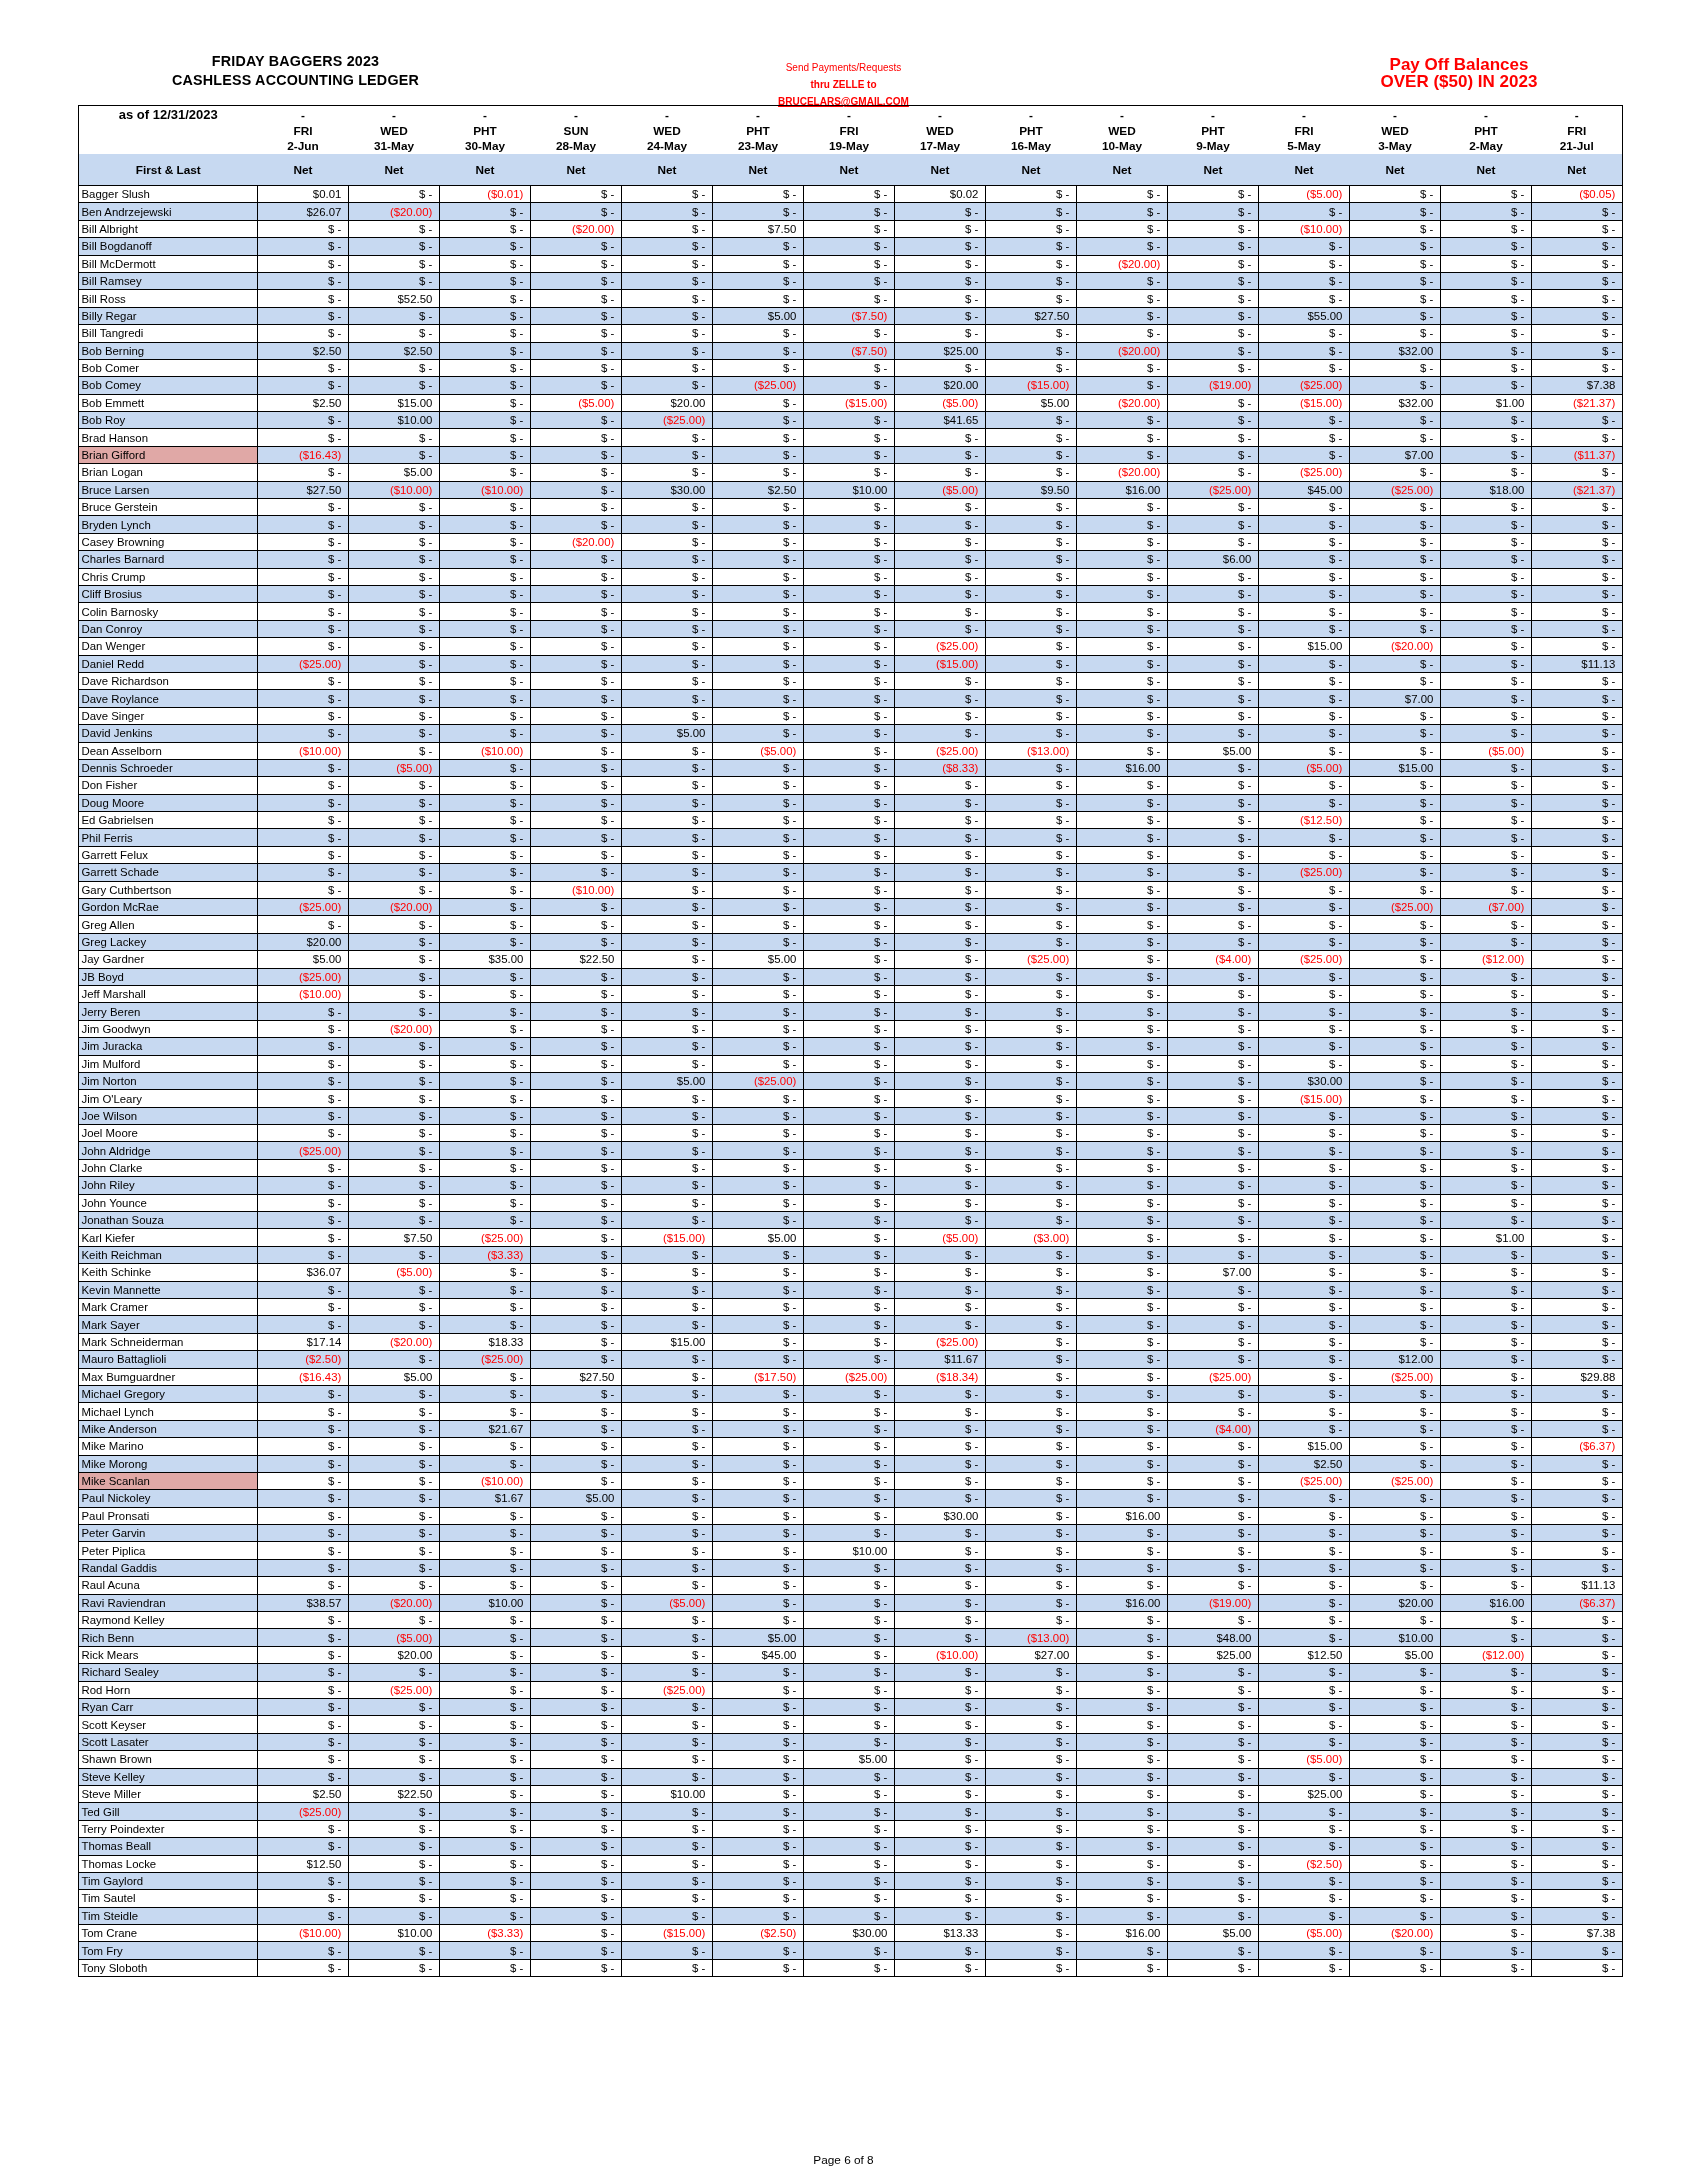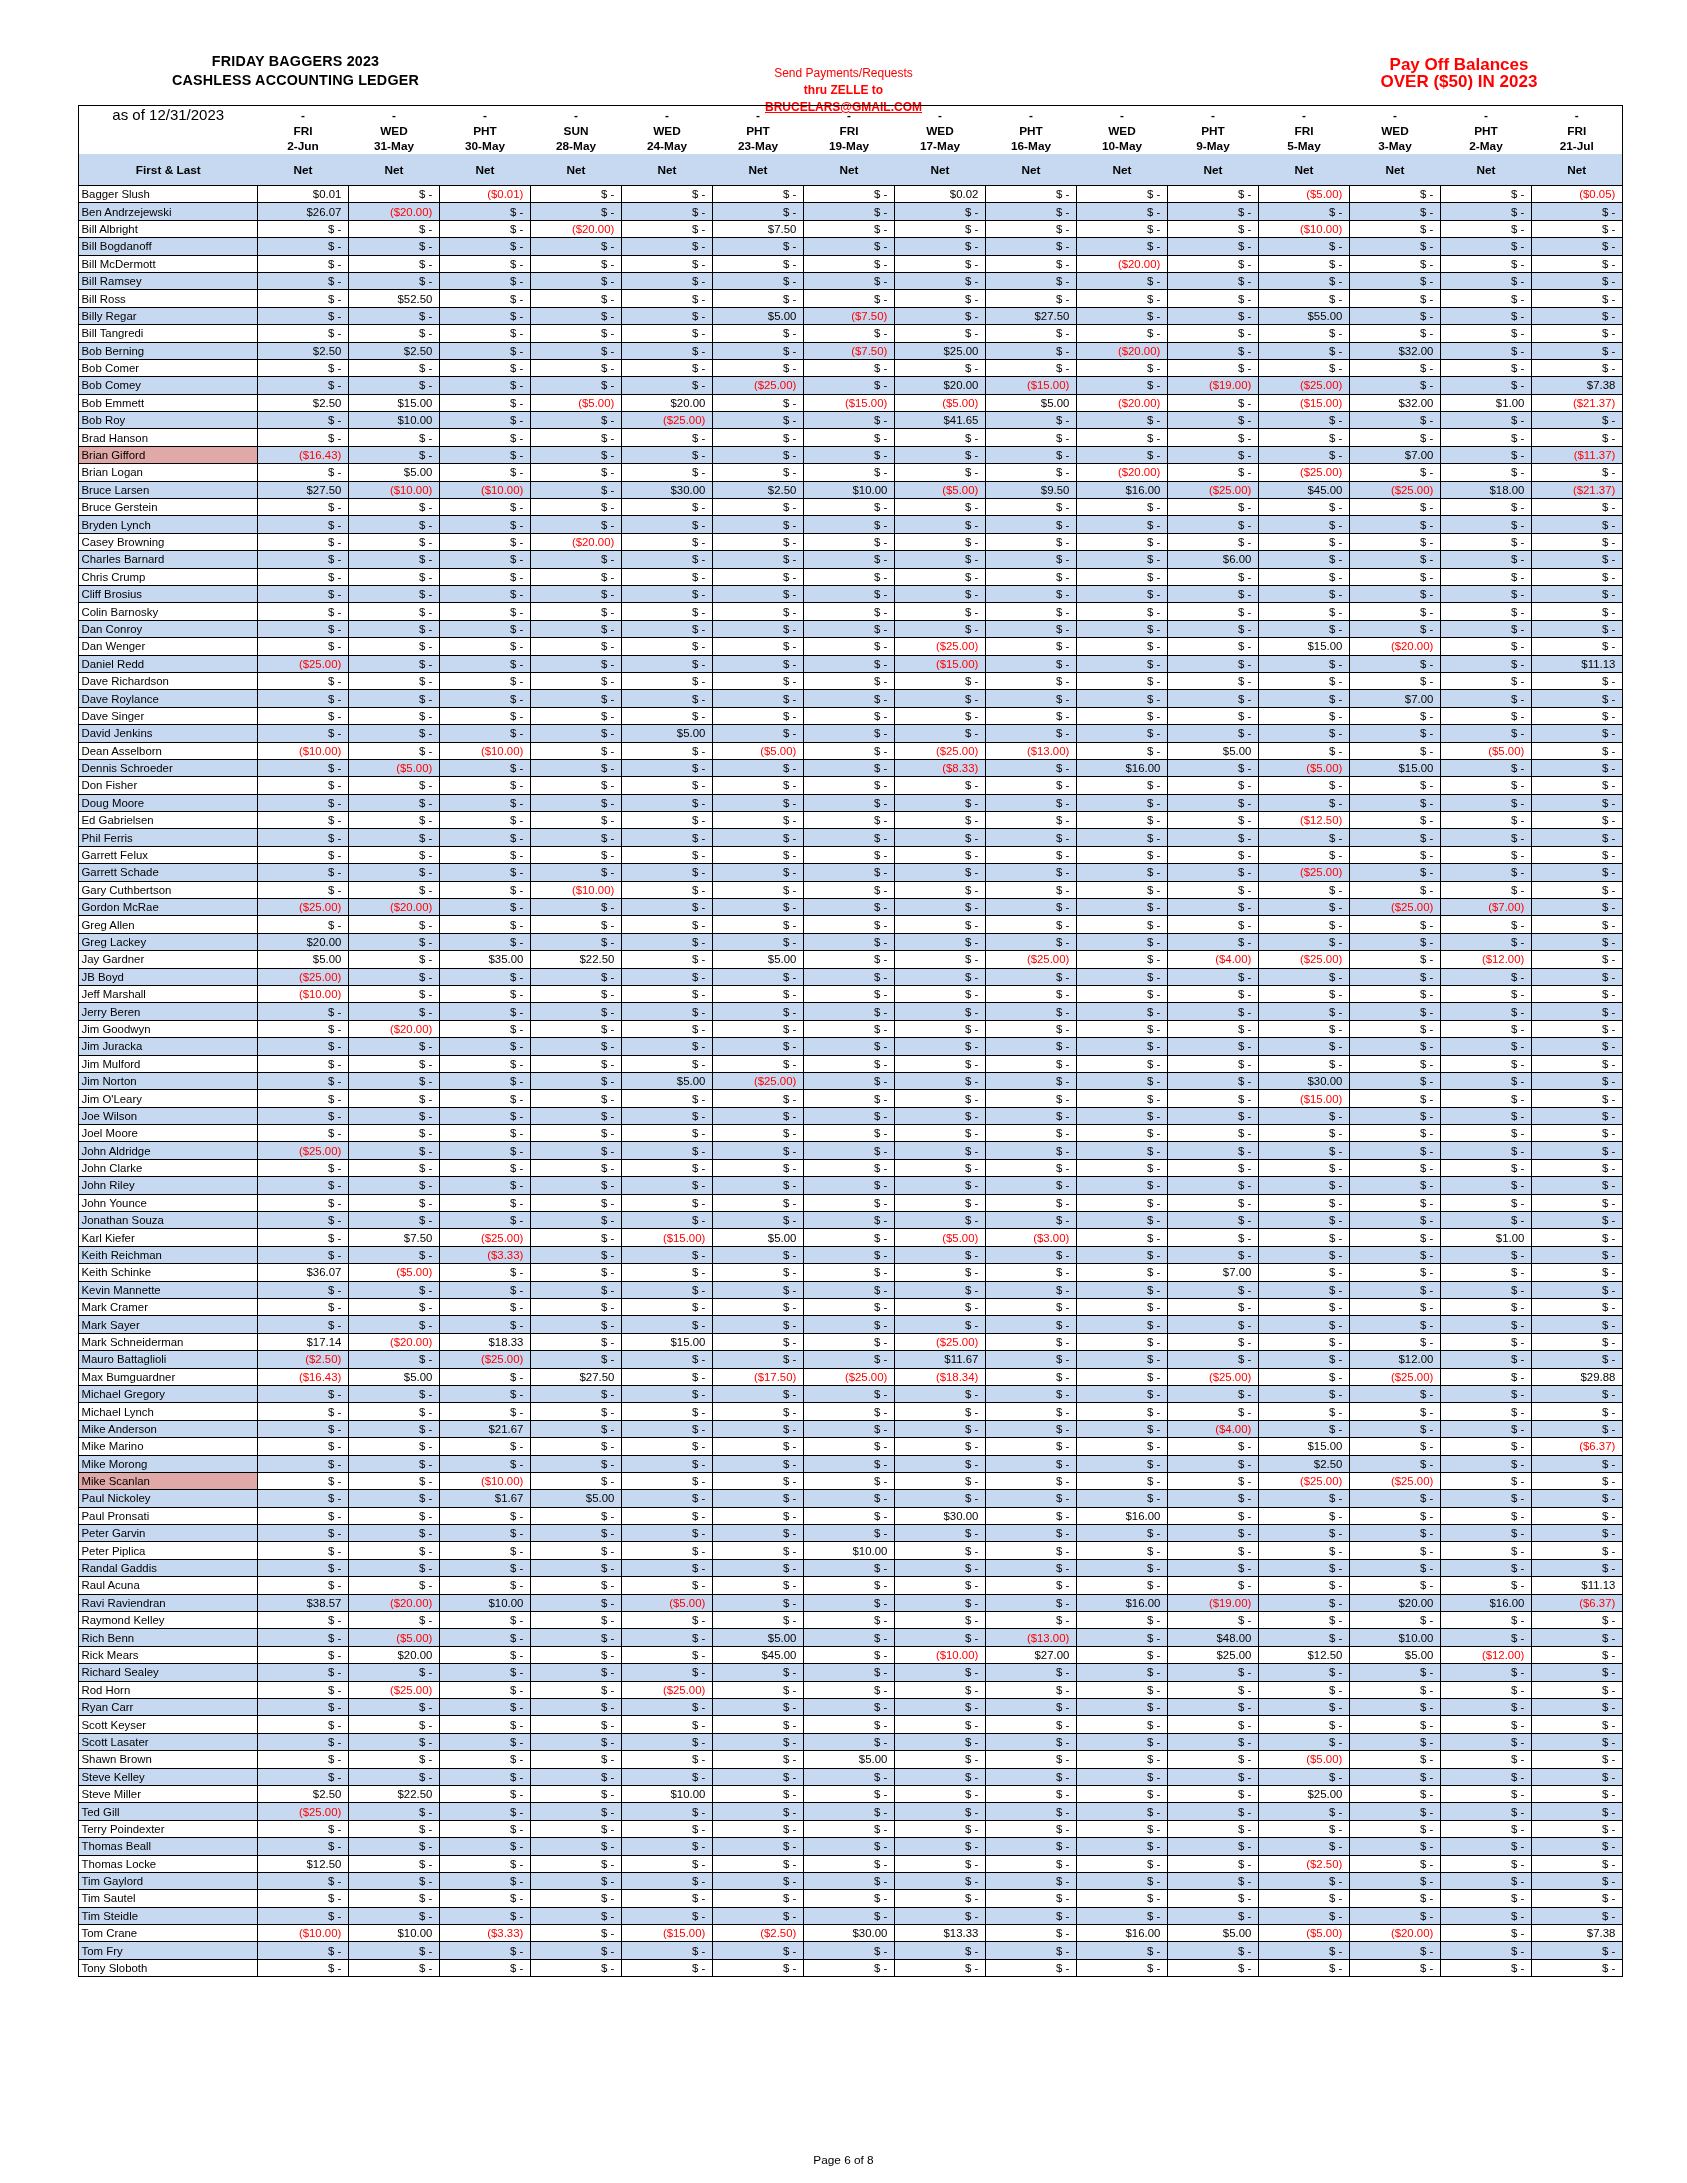--- a/index.html
+++ b/index.html
@@ -2,35 +2,35 @@
 <html style="font-size:13.5px"><head>
 <meta charset="utf-8">
 <style>
   html,body { margin:0; padding:0; }
   body {
     width:1687px; height:2183px; background:#ffffff; position:relative;
     font-family:"Liberation Sans", sans-serif; color:#000;
   }
   .title-block { position:absolute; left:93px; top:52px; width:405px; text-align:center;
     font-weight:bold; font-size:14.3px; line-height:18.6px; letter-spacing:0.2px; }
-  .zelle-block { position:absolute; left:717px; top:65px; width:253px; text-align:center;
-    color:#ff0000; font-size:12px; line-height:17px; }
+  .zelle-block { position:absolute; left:717px; top:59px; width:253px; text-align:center;
+    color:#ff0000; font-size:10px; line-height:17px; }
   .zelle-line2 { font-weight:bold; }
   .zelle-line3 { font-weight:bold; text-decoration:underline; }
   .payoff-block { position:absolute; left:1341px; top:56px; width:236px; text-align:center;
     color:#ff0000; font-weight:bold; font-size:17px; line-height:17px; }
 
   table.ledger { position:absolute; left:78px; top:105px; border-collapse:collapse;
     table-layout:fixed; border:1.7px solid #000; }
   table.ledger col.c-name { width:179px; }
   table.ledger col.c-val  { width:91px; }
 
   thead td { border:none; text-align:center; font-weight:bold; padding:0; }
   thead tr.dash-row td { height:17px; font-size:11.8px; }
-  thead tr.dash-row td.asof { font-weight:normal; font-size:15px; }
+  thead tr.dash-row td.asof { font-weight:bold; font-size:13px; }
   thead tr.day-row td  { height:15px; font-size:11.8px; }
   thead tr.date-row td { height:16px; font-size:11.8px; }
   thead tr.net-row td  { height:31px; font-size:11.8px; background:#c7d9f1;margin-top:36px; }
 
   tbody td { height:17.4px; box-sizing:border-box; padding:0; font-size:11.4px;
     border:0.8px solid #000; border-top-width:1.7px; border-bottom-width:1.7px;
     white-space:nowrap; overflow:hidden; }
   tbody td.name { text-align:left; padding-left:2.5px; }
   tbody td.val  { text-align:right; padding-right:6.7px; }
   tbody tr:nth-child(even) td { background:#c7d9f1; }

